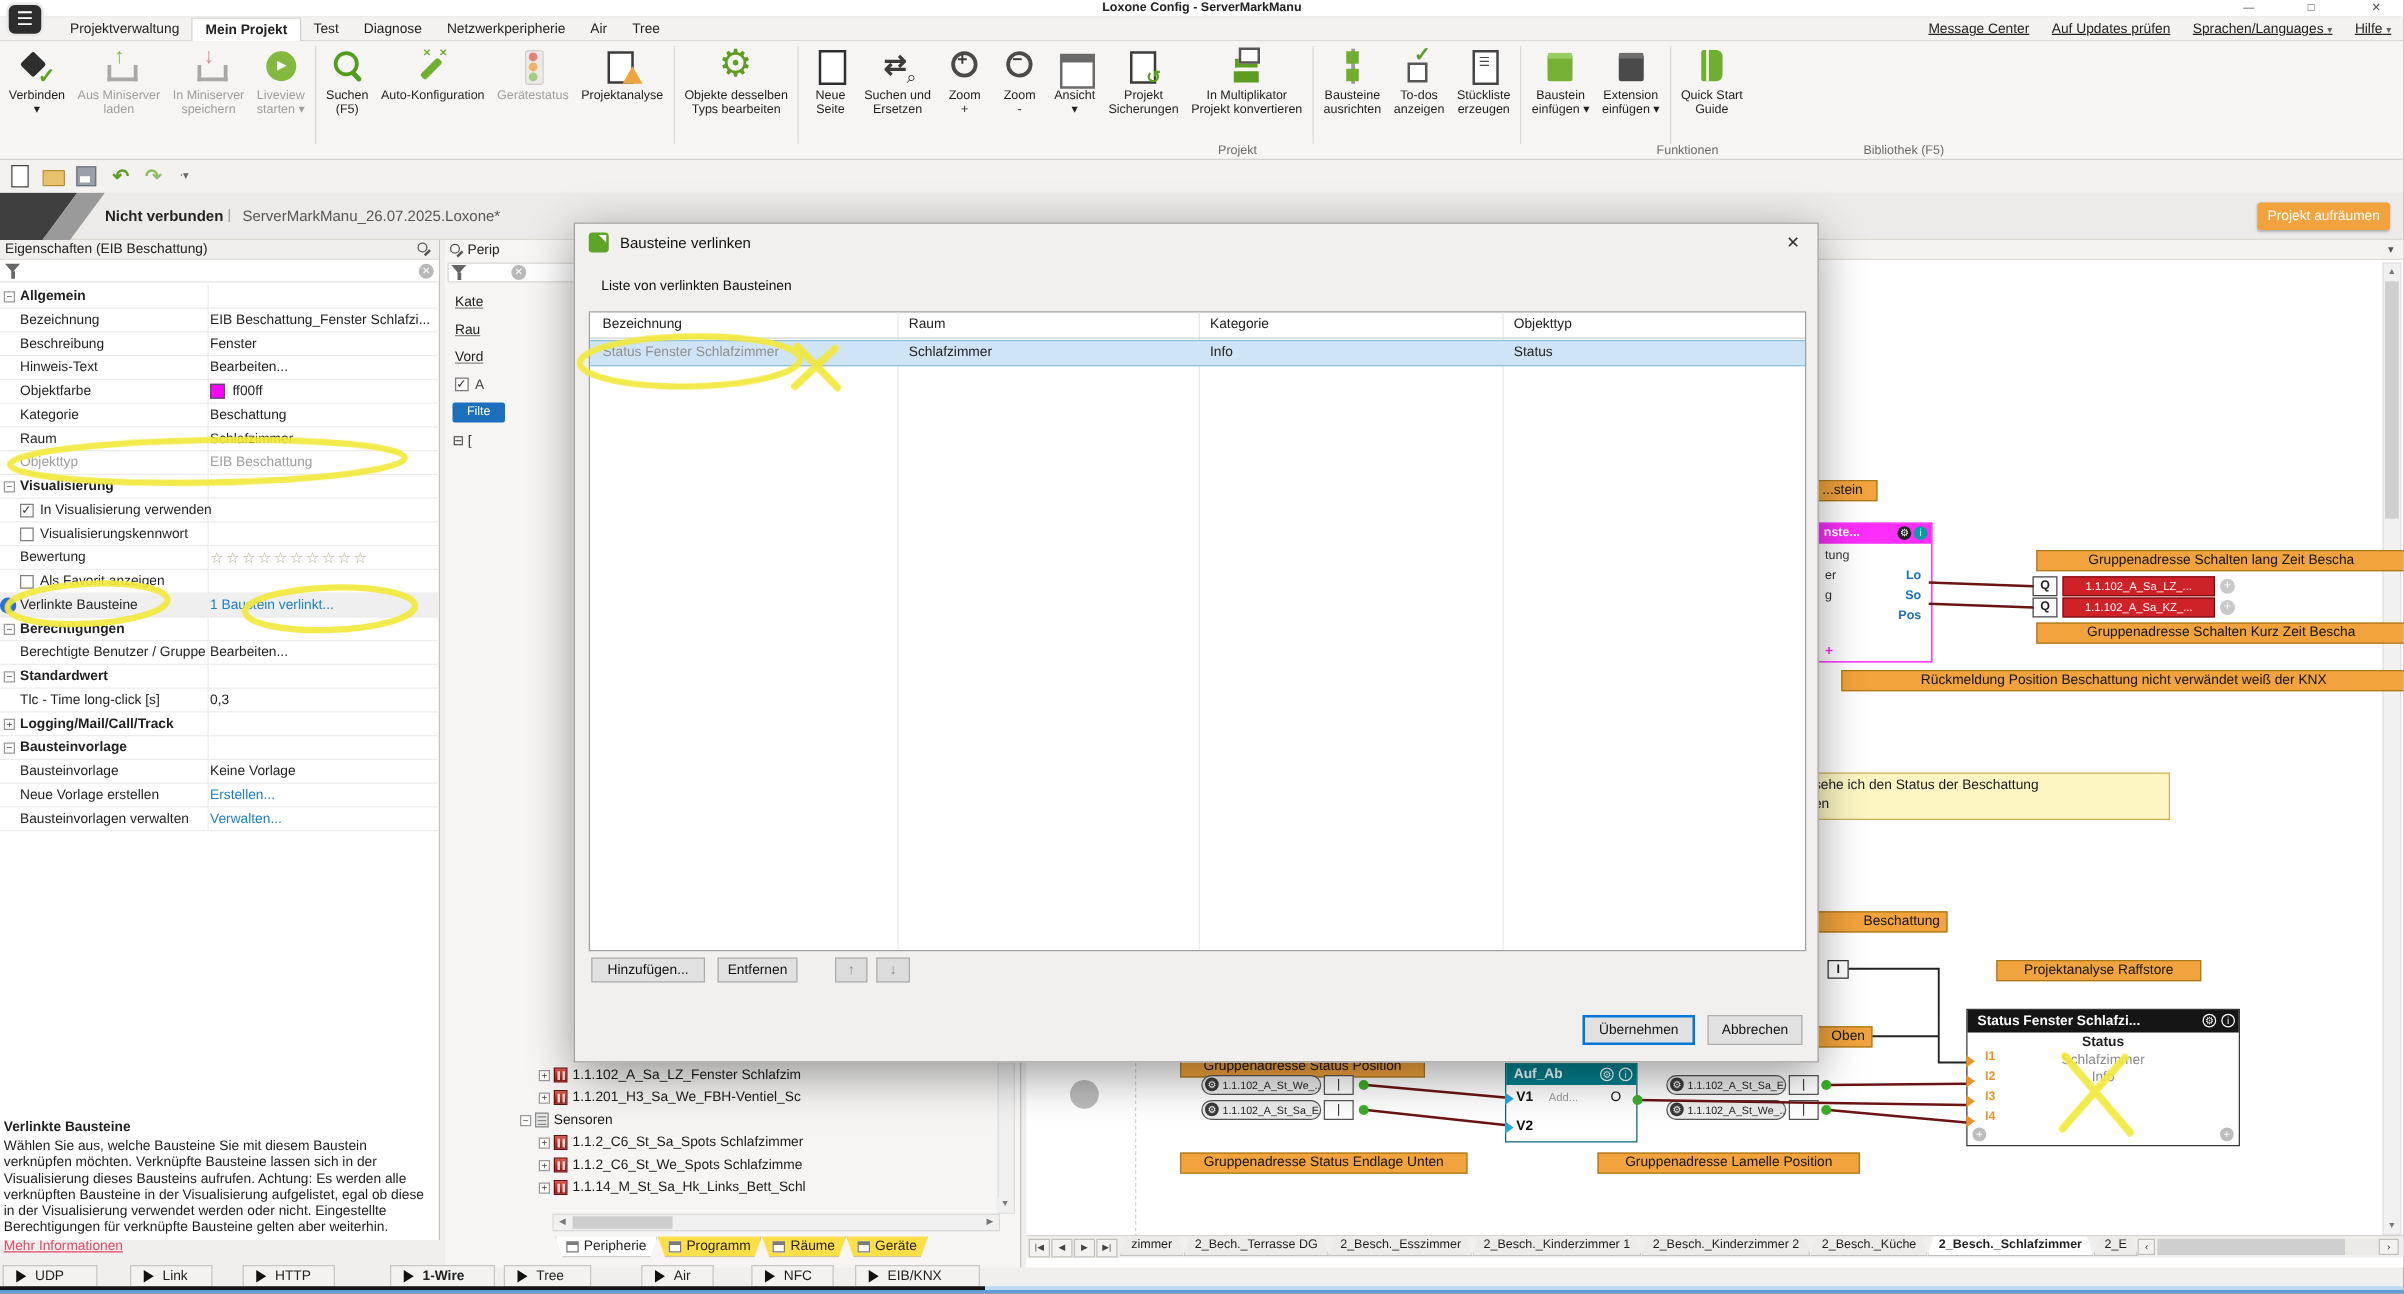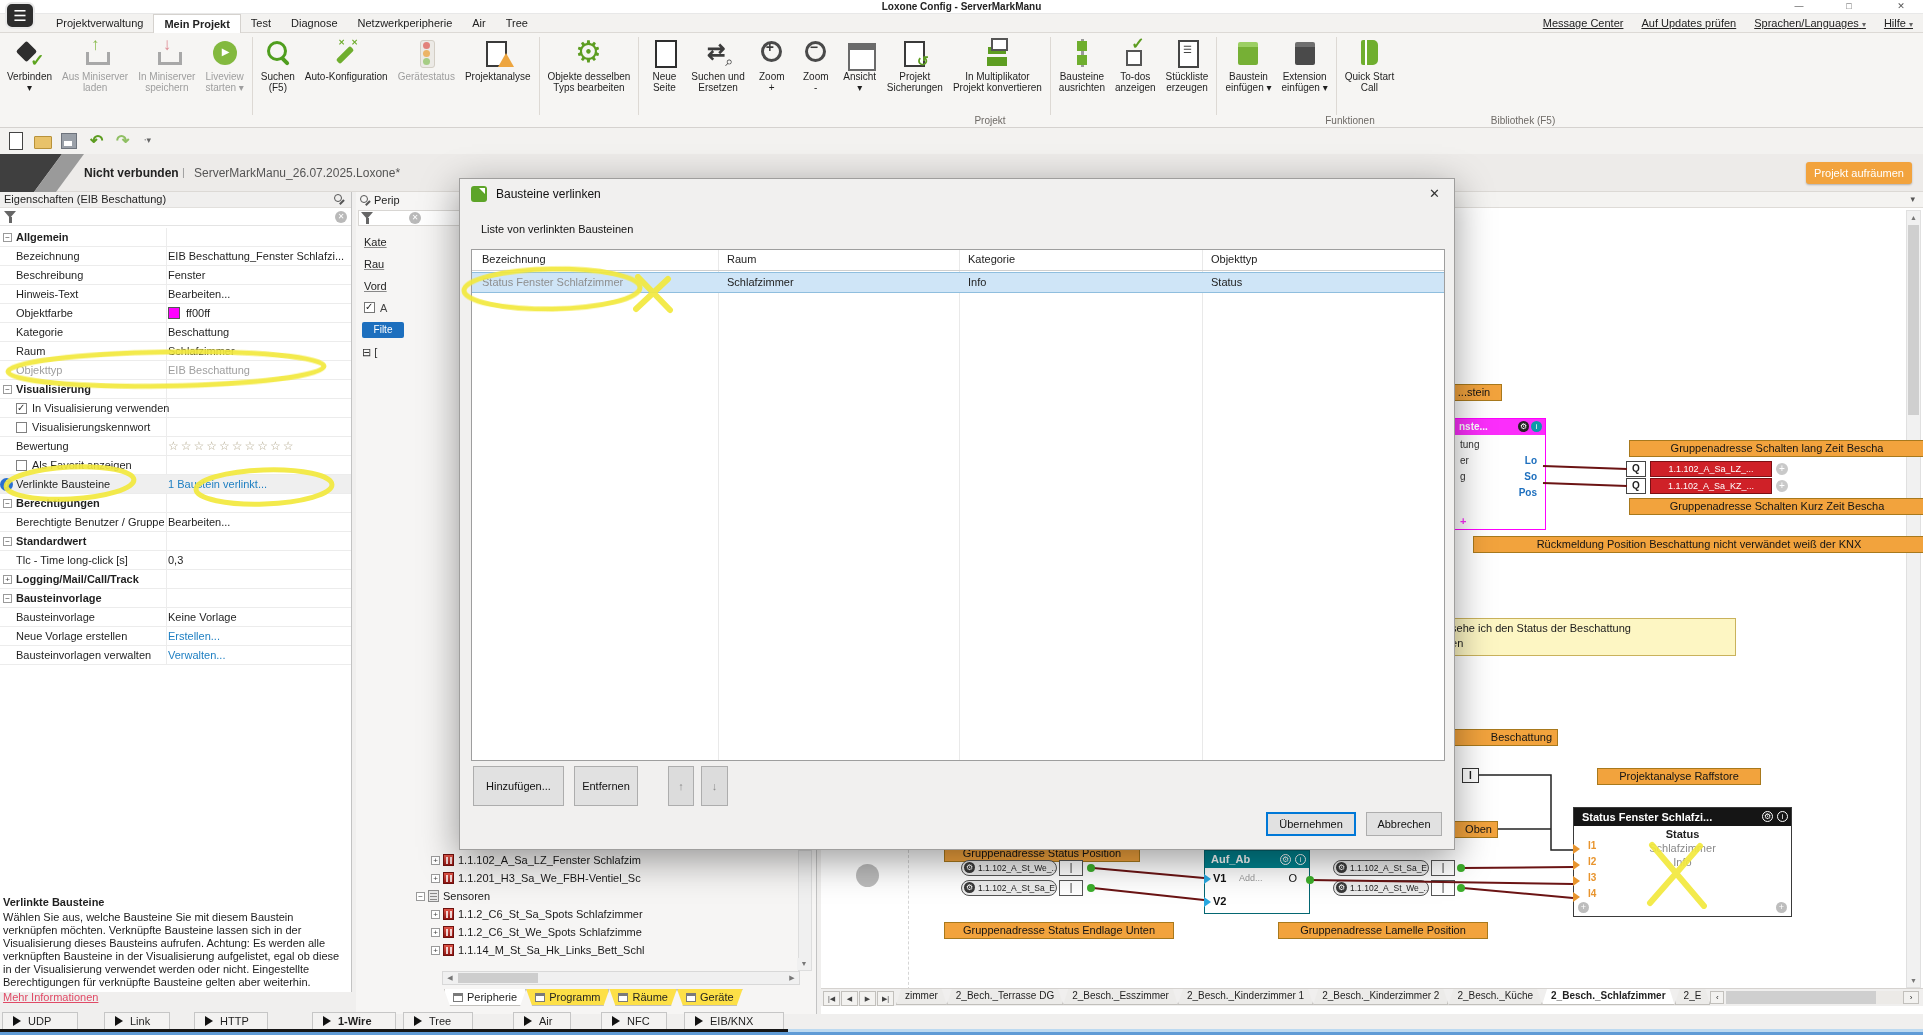--- a/index.html
+++ b/index.html
@@ -220,21 +220,21 @@
   .dlg-title-text{position:absolute;left:36px;top:8px;font-size:12px;color:#111;}
   .dlg-close{position:absolute;right:14px;top:7px;font-size:13px;color:#333;}
   .dlg-label{position:absolute;left:21px;top:44px;font-size:11px;color:#111;}
   .dlg-table{position:absolute;left:11px;top:70px;width:974px;height:512px;background:#fff;border:1px solid #9e9e9e;}
   .dlg-thead{position:absolute;left:0;top:0;width:100%;height:21px;border-bottom:1px solid #cfcfcf;}
   .dlg-th{position:absolute;top:3px;font-size:11px;color:#222;}
   .colline{position:absolute;top:0;width:1px;height:510px;background:#e9e9e9;}
   .dlg-row{position:absolute;left:0;top:22px;width:100%;height:21px;background:#cfe5f7;border-top:1px solid #8fbede;border-bottom:1px solid #8fbede;}
   .dlg-td{position:absolute;top:3px;font-size:11px;color:#222;}
   .dlg-td.dim{color:#8f8f8f;}
-  .dbtn{position:absolute;height:40px;background:#e1e1e1;border:1px solid #adadad;font-size:11px;text-align:center;color:#111;display:flex;align-items:center;justify-content:center;}
+  .dbtn{position:absolute;height:20px;background:#e1e1e1;border:1px solid #adadad;font-size:11px;text-align:center;color:#111;display:flex;align-items:center;justify-content:center;}
   .dbtn[data-disabled="1"]{color:#8a8a8a;background:#dcdcdc;}
   .dbtn.default{border:2px solid #0078d7;}
 
   
   svg.wires{position:absolute;left:0;top:0;z-index:4;pointer-events:none;}
   svg.annot{position:absolute;left:0;top:0;z-index:30;pointer-events:none;}
 </style>
 </head>
 <body>
 
@@ -438,21 +438,21 @@
 
         <div class="rbtn" data-sep="1">
           
           
           
         </div>
 
         <div class="rbtn">
           <span class="ric" data-icon="book"></span>
           <span class="rl1">Quick Start</span>
-          <span class="rl2">Call</span>
+          <span class="rl2">Guide</span>
         </div>
       </div>
     <div class="rcap" style="left:860px;width:260px;">Projekt</div>
     <div class="rcap" style="left:1255px;width:190px;">Funktionen</div>
     <div class="rcap" style="left:1438px;width:170px;">Bibliothek (F5)</div>
   </div>
 
   <div class="quickbar">
     <span class="qic" style="left:6px;" data-icon="new-file"></span>
     <span class="qic" style="left:32px;" data-icon="open-folder"></span>

